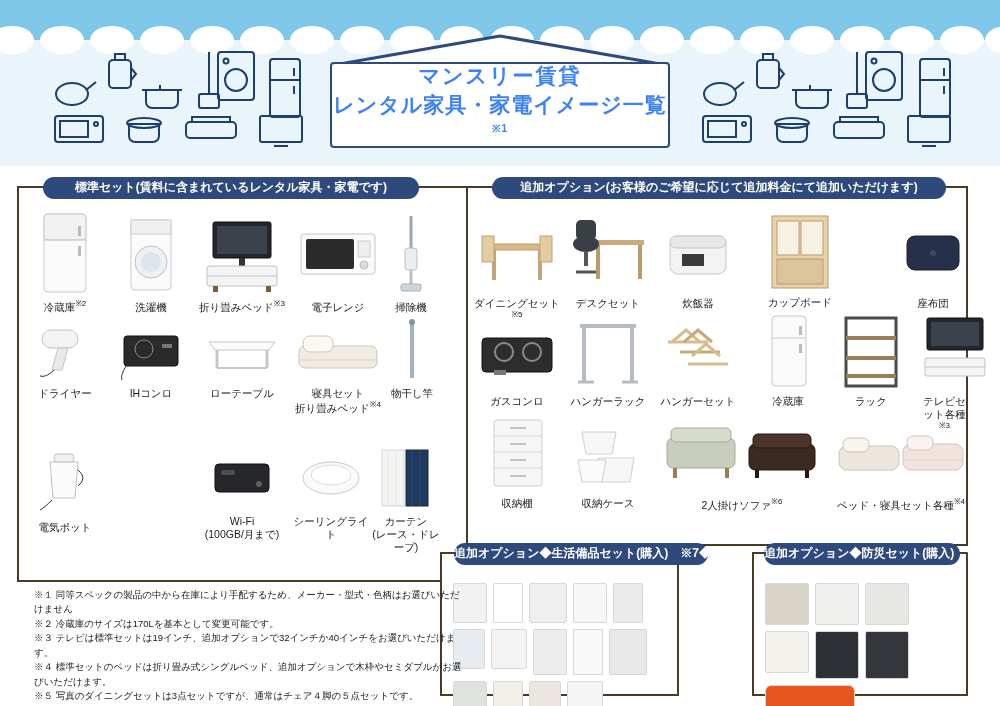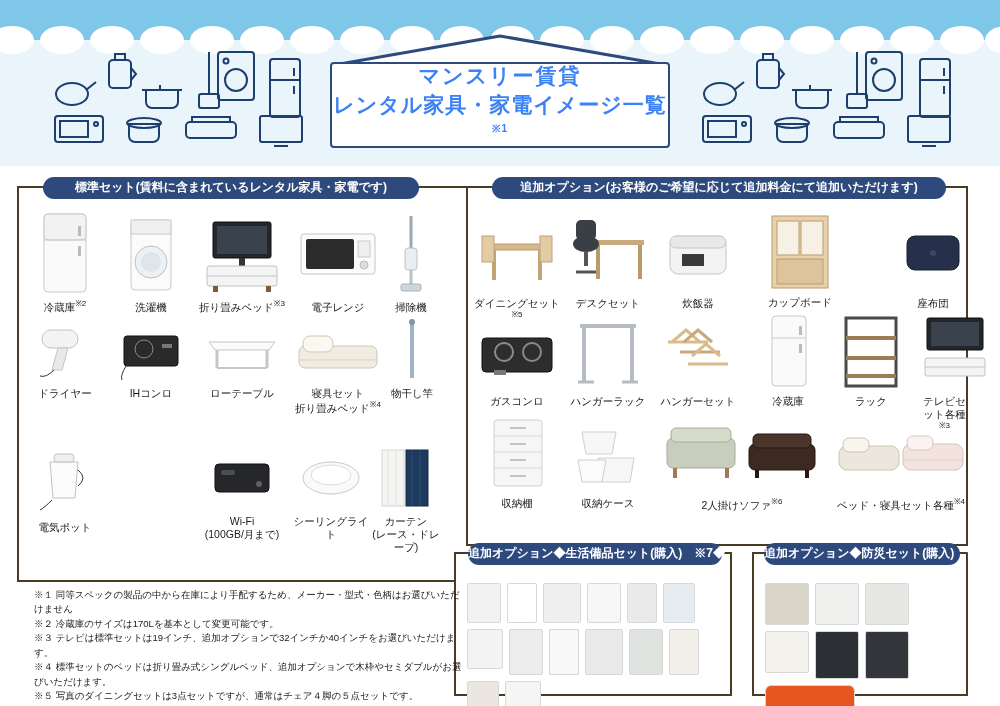--- a/index.html
+++ b/index.html
@@ -45,21 +45,21 @@
     position:absolute; border:2px solid #4a3b23; background:#ffffff;
   }
   .panel-title {
     position:absolute; background:#2e4a7d; color:#ffffff;
     font-size:12px; font-weight:bold; text-align:center;
     border-radius:11px; line-height:21px; height:22px; white-space:nowrap;
   }
 
   .std-panel { left:17px; top:186px; width:469px; height:396px; }
   .opt-panel { left:466px; top:186px; width:502px; height:360px; }
-  .life-panel { left:454px; top:552px; width:278px; height:144px; }
+  .life-panel { left:440px; top:552px; width:239px; height:144px; }
   .bousai-panel { left:752px; top:552px; width:216px; height:144px; }
   .item { text-align:center; }
   .item .pic {
     margin:0 auto; position:relative; display:block;
   }
   .item .cap {
     font-size:10.5px; color:#1a1a1a; line-height:1.25; margin-top:3px;
     white-space:pre-line;
   }
   .item .cap sup { font-size:8px; }

